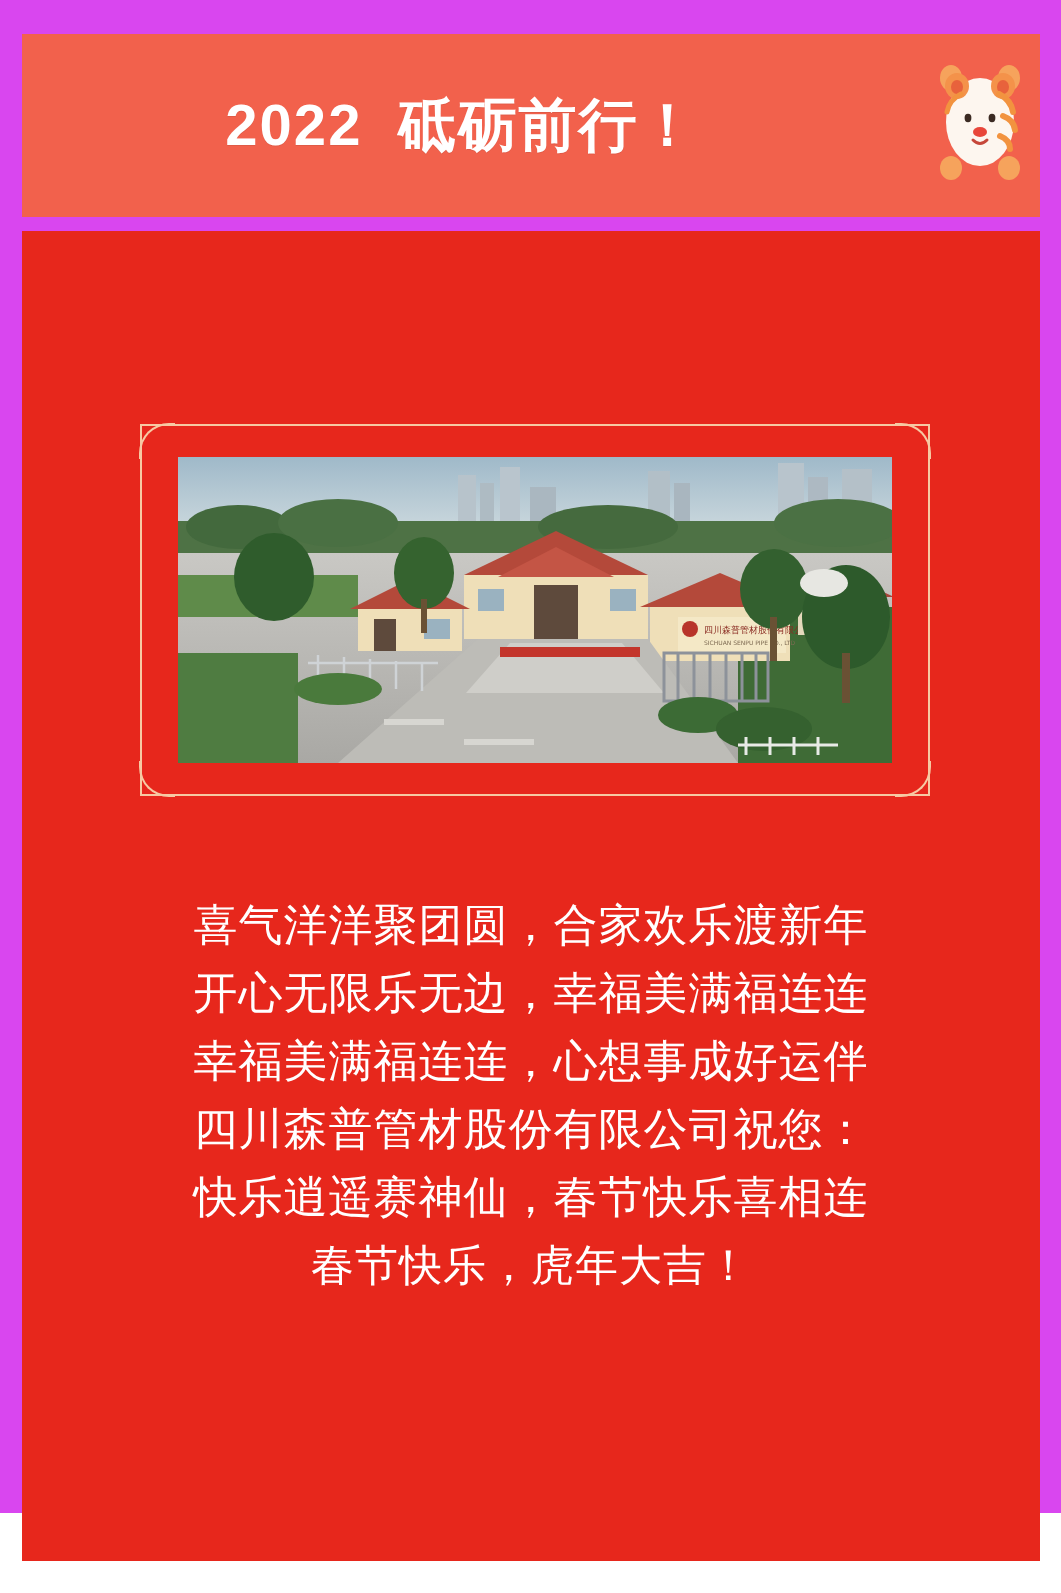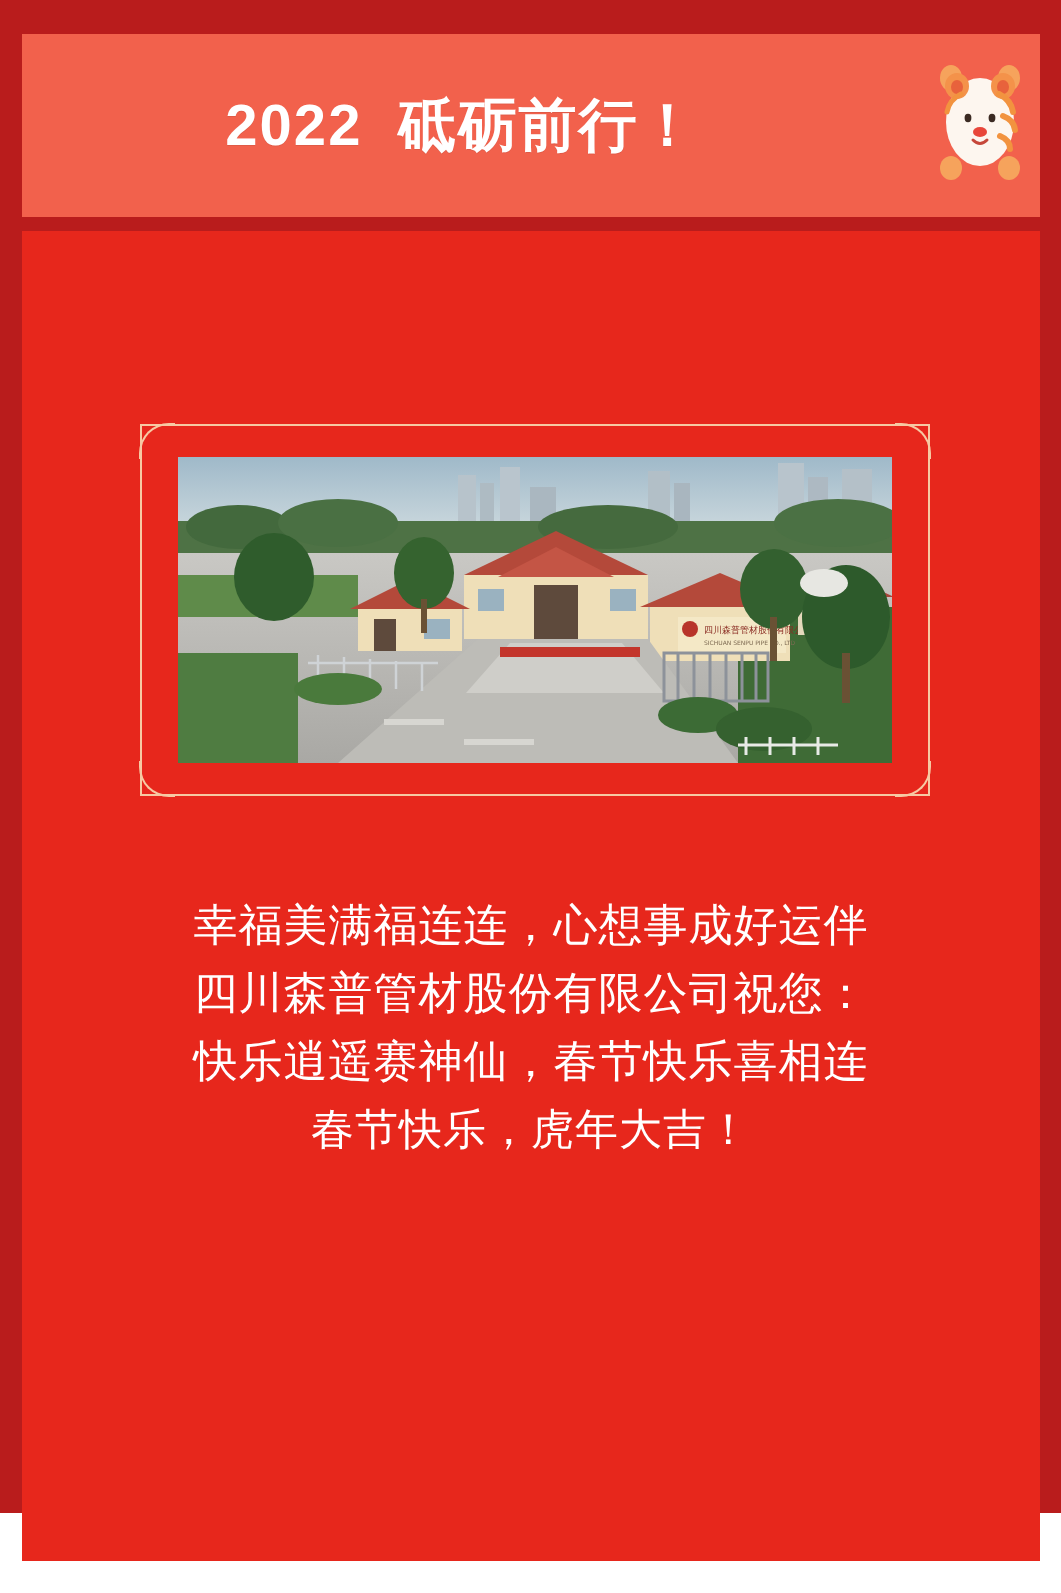--- a/index.html
+++ b/index.html
@@ -11,21 +11,21 @@
     width: 1061px;
     height: 1593px;
     font-family: "Liberation Sans", sans-serif;
     overflow: hidden;
   }
 
   .poster {
     position: relative;
     width: 1061px;
     height: 1513px;
-    background: #b91c1c;
+    background: #d946ef;
     box-sizing: border-box;
   }
 
   
   .header-band {
     position: absolute;
     left: 22px;
     top: 34px;
     width: 1018px;
     height: 183px;
@@ -275,20 +275,22 @@
             <line x1="616" y1="280" x2="616" y2="298"></line>
             <line x1="640" y1="280" x2="640" y2="298"></line>
           </g>
 
           <ellipse cx="646" cy="126" rx="24" ry="14" fill="#e7e7e2"></ellipse>
         </svg>
       </div>
     </div>
 
     <div class="poem">
+      <div class="poem-line">喜气洋洋聚团圆，合家欢乐渡新年</div>
+      <div class="poem-line">开心无限乐无边，幸福美满福连连</div>
       <div class="poem-line">幸福美满福连连，心想事成好运伴</div>
       <div class="poem-line">四川森普管材股份有限公司祝您：</div>
       <div class="poem-line">快乐逍遥赛神仙，春节快乐喜相连</div>
       <div class="poem-line center-small">春节快乐，虎年大吉！</div>
     </div>
 
   </div>
 </div>
 
 </body></html>

